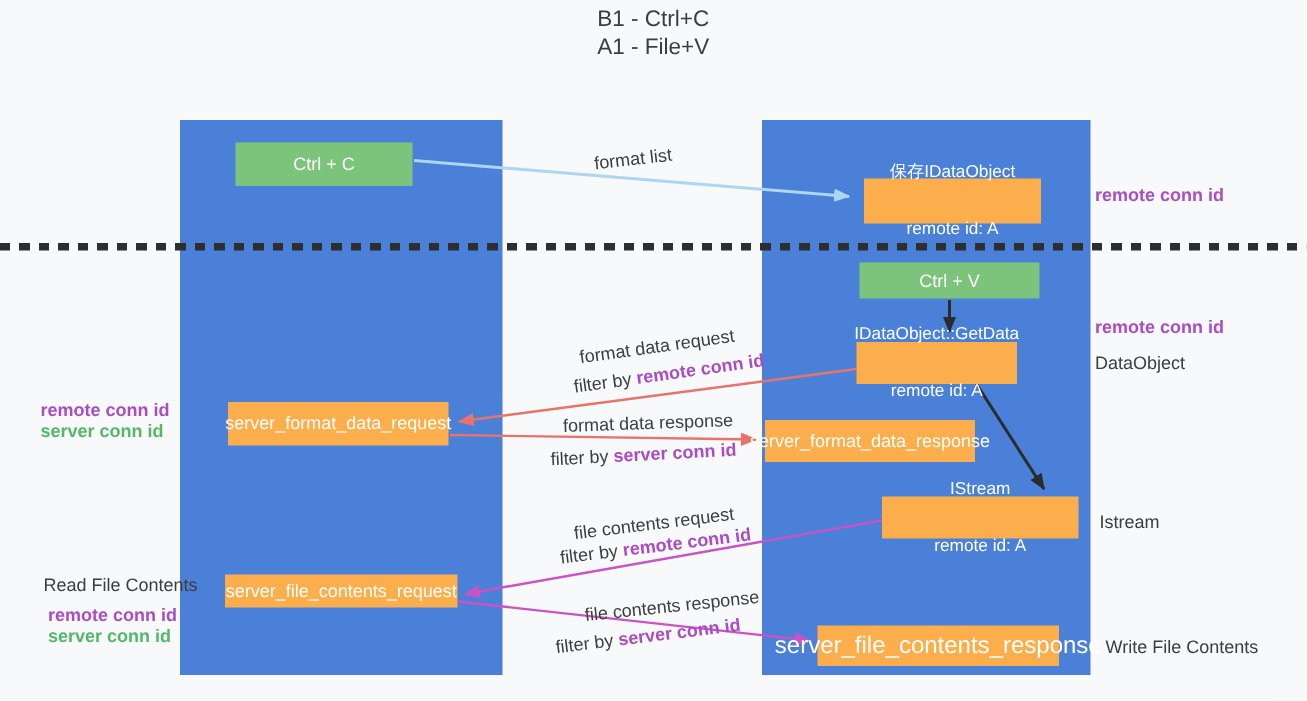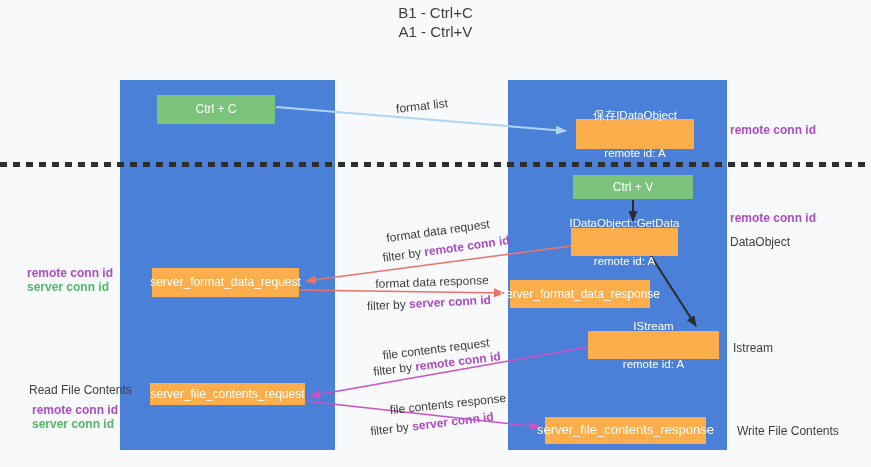--- a/index.html
+++ b/index.html
@@ -32,21 +32,21 @@
   .ln-magenta{stroke:var(--arrow-magenta);stroke-width:1.6;}
   .ln-blue{stroke:var(--arrow-lightblue);stroke-width:2;}
   .ln-black{stroke:var(--arrow-black);stroke-width:2;}
 </style>
 </head>
 <body>
 
 <div class="canvas">
 
   <div class="title-line" style="top:4px">B1 - Ctrl+C</div>
-  <div class="title-line" style="top:23px">A1 - Ctrl+V</div>
+  <div class="title-line" style="top:23px">A1 - File+V</div>
 
   <div class="lane-header" style="left:120px;top:50px;width:215px">
     <div>B1</div>
   </div>
   <div class="lane-header" style="left:508px;top:50px;width:219px">
     <div>A1</div>
     <div>format</div>
   </div>
 
   <div class="lane" style="left:120px;top:80px;width:215px;height:370px"></div>
@@ -99,21 +99,21 @@
     <div>IDataObject::GetData</div>
     <div>remote id: A</div>
   </div>
   <div class="node orange" style="left:510px;top:280px;width:140px;height:28px;font-size:12px">
     <div>server_format_data_response</div>
   </div>
   <div class="node orange" style="left:588px;top:331px;width:131px;height:28px">
     <div>IStream</div>
     <div>remote id: A</div>
   </div>
-  <div class="node orange" style="left:545px;top:417px;width:161px;height:27px;font-size:13px">
+  <div class="node orange" style="left:545px;top:417px;width:161px;height:27px;font-size:16px">
     <div>server_file_contents_response</div>
   </div>
 
   <div class="flow-label" style="left:422px;top:106px;--rot:-6.5deg">format list</div>
 
   <div class="flow-label" style="left:438px;top:231px;--rot:-8deg">format data request</div>
   <div class="flow-label" style="left:446px;top:249px;--rot:-8deg">
     <span>filter by</span>
     <span class="purple">remote conn id</span>
   </div>

